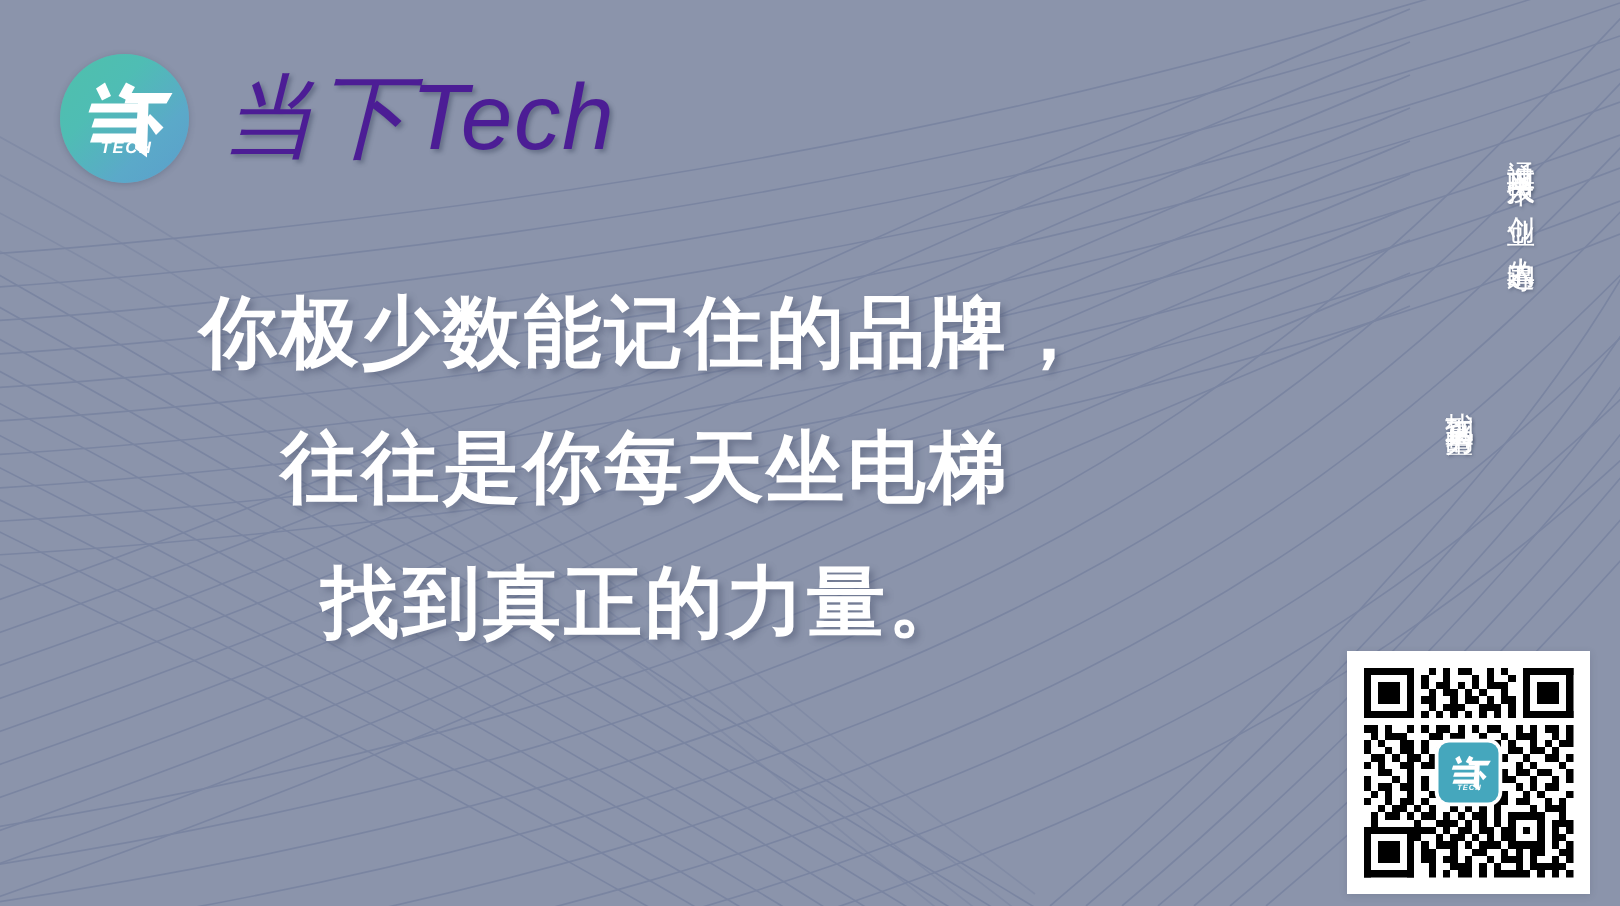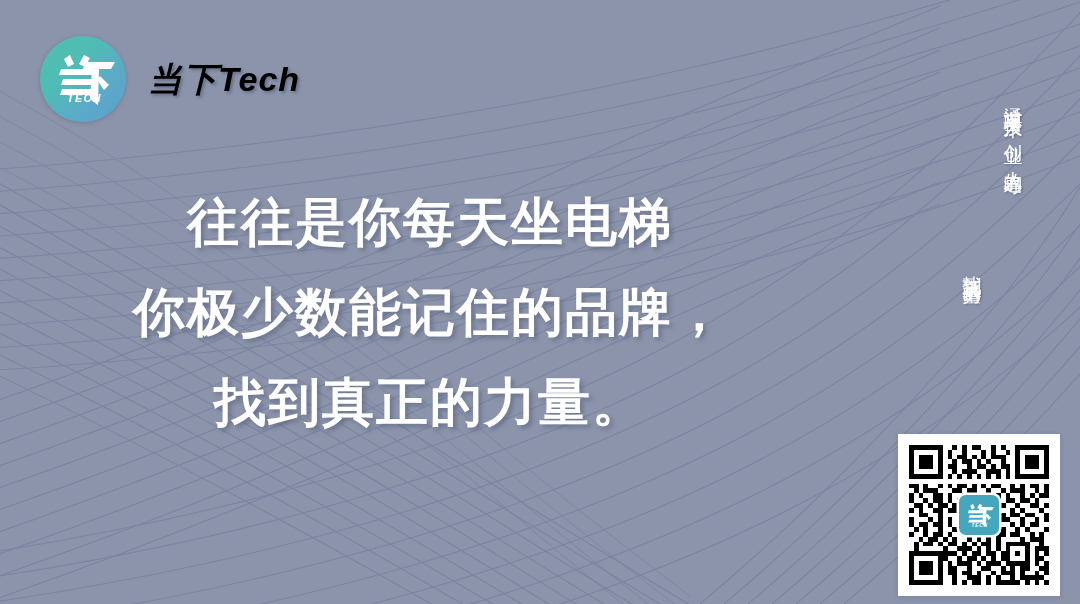--- a/index.html
+++ b/index.html
@@ -29,24 +29,24 @@
   .logo-mark {
     position:relative;
     width:86px; height:86px; border-radius:50%;
     background:linear-gradient(135deg,#4fc0ab 0%,#4fbdb4 35%,#5ba9c9 70%,#5a9fcb 100%);
     box-shadow:0 1px 4px rgba(40,50,75,.25);
     overflow:hidden;
     flex:0 0 auto;
   }
   .logo-mark svg { position:absolute; left:0; top:0; }
   .brand-text {
-    font-size:34px;
-    font-weight:bold;
+    font-size:62px;
+    font-weight:normal;
     font-style:italic;
-    color:#000000;
+    color:#4c1d95;
     letter-spacing:1px;
     text-shadow:2px 2px 3px rgba(60,70,95,.45);
     white-space:nowrap;
     line-height:1;
   }
 
   
   .headline {
     position:absolute;
     left:0; top:196px;
@@ -206,22 +206,22 @@
         </g>
         <g fill="#ffffff">
           <text x="27" y="66" font-family="'Liberation Sans', sans-serif" font-size="11" font-weight="bold" font-style="italic" letter-spacing="1.2">TECH</text>
         </g>
       </svg>
     </div>
     <div class="brand-text">当下Tech</div>
   </div>
 
   <div class="headline">
+    <div class="line">你极少数能记住的品牌，</div>
     <div class="line">往往是你每天坐电梯</div>
-    <div class="line">你极少数能记住的品牌，</div>
     <div class="line">找到真正的力量。</div>
   </div>
 
   <div class="tagline">
     <div class="col col-short">找到真正的力量</div>
     <div class="col">通过向当下技术 创业 人的追寻</div>
   </div>
 
   <div class="qr-wrap">
     <svg viewBox="0 0 29 29" shape-rendering="crispEdges">

